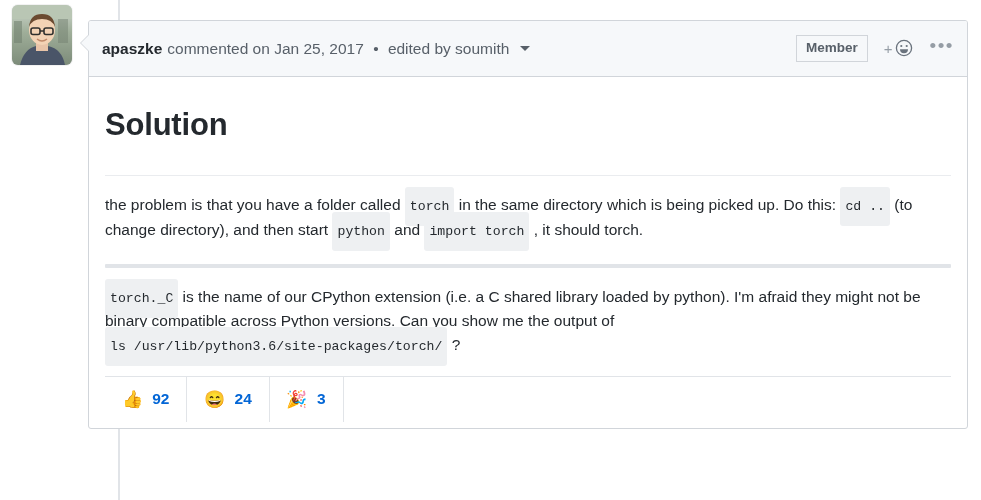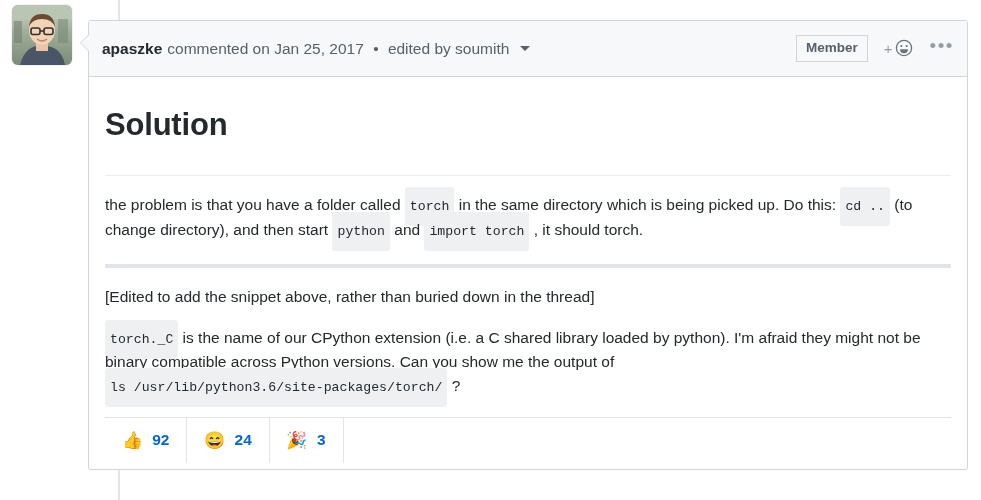--- a/index.html
+++ b/index.html
@@ -291,21 +291,20 @@
 
     <div class="comment-body">
       <h1 class="h-solution">Solution</h1>
 
       <p class="para">
         <span>the problem is that you have a folder called </span><code>torch</code><span> in the same directory which is being picked up. Do this: </span><code>cd ..</code><span> (to change directory), and then start </span><code>python</code><span> and </span><code>import torch</code><span> , it should torch.</span>
       </p>
 
       <div class="hr"></div>
 
-      <p class="para">[Edited to add the snippet above, rather than buried down in the thread]</p>
 
       <p class="para">
         <code>torch._C</code><span> is the name of our CPython extension (i.e. a C shared library loaded by python). I'm afraid they might not be binary compatible across Python versions. Can you show me the output of </span><code>ls /usr/lib/python3.6/site-packages/torch/</code><span> ?</span>
       </p>
 
       <div class="reactions">
         <div class="reaction">
           <span class="emoji">👍</span>
           <span>92</span>
         </div>

